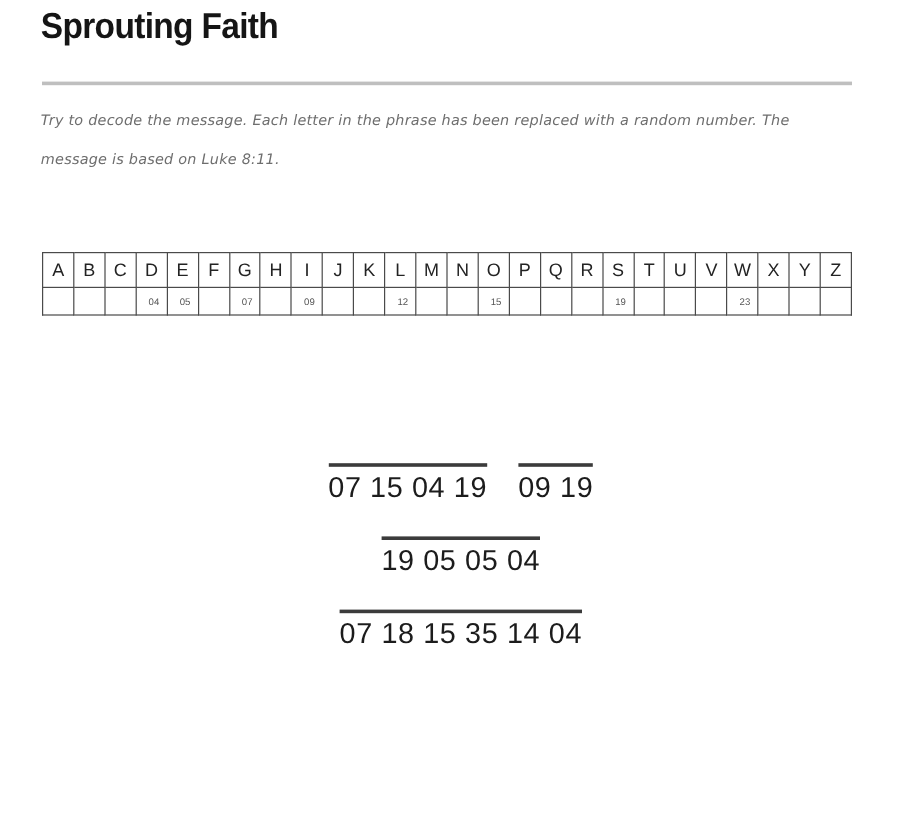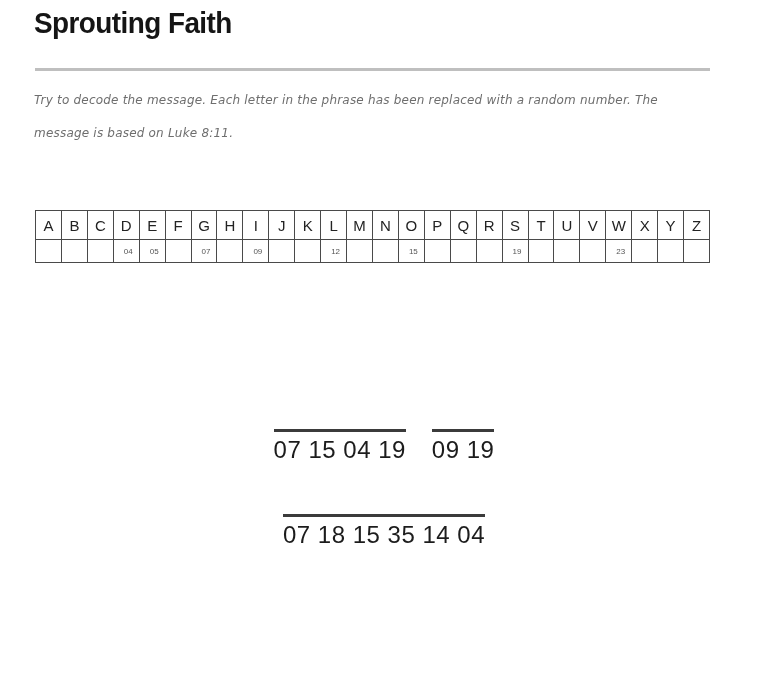--- a/index.html
+++ b/index.html
@@ -91,21 +91,20 @@
     padding-right: 6px;
     text-align: right;
   }
 
   
   .puzzle {
     position: absolute;
     left: 0;
     top: 386px;
     width: 768px;
-    margin-top: 43px;
   }
   .puzzle-line {
     display: flex;
     justify-content: center;
     align-items: flex-end;
     gap: 26px;
     margin-bottom: 24px;
   }
   .word-group {
     display: inline-block;
@@ -190,19 +189,20 @@
         </tr>
     </tbody>
   </table>
 
   <div class="puzzle" id="puzzle-container">
       <div class="puzzle-line">
         <div class="word-group">07 15 04 19</div>
         <div class="word-group">09 19</div>
       </div>
       <div class="puzzle-line">
+        <div class="word-group">19 05 05 04</div>
       </div>
       <div class="puzzle-line">
         <div class="word-group">07 18 15 35 14 04</div>
       </div>
     </div>
 
 </div>
 
 </body></html>

